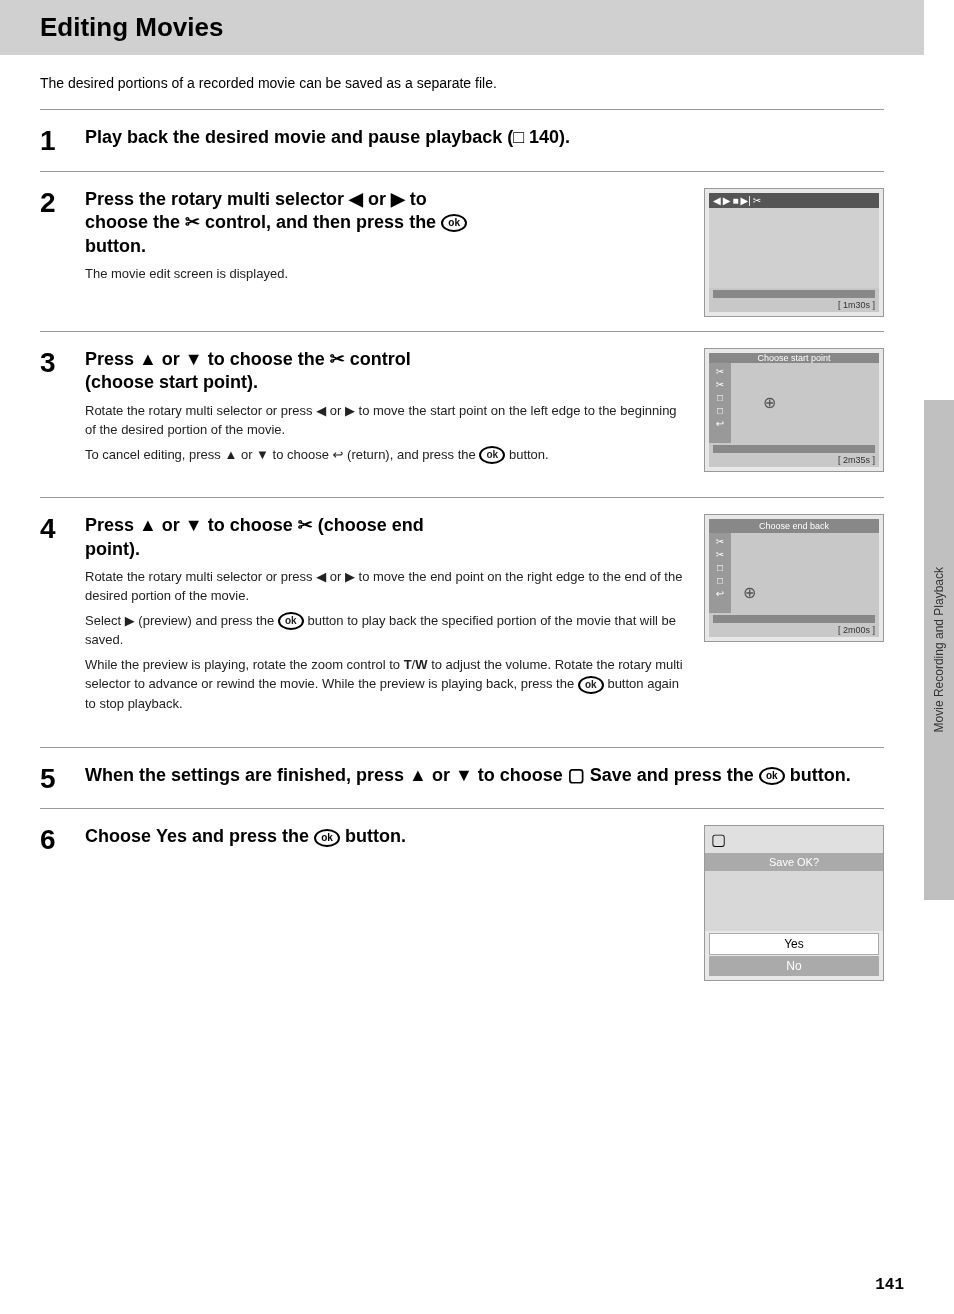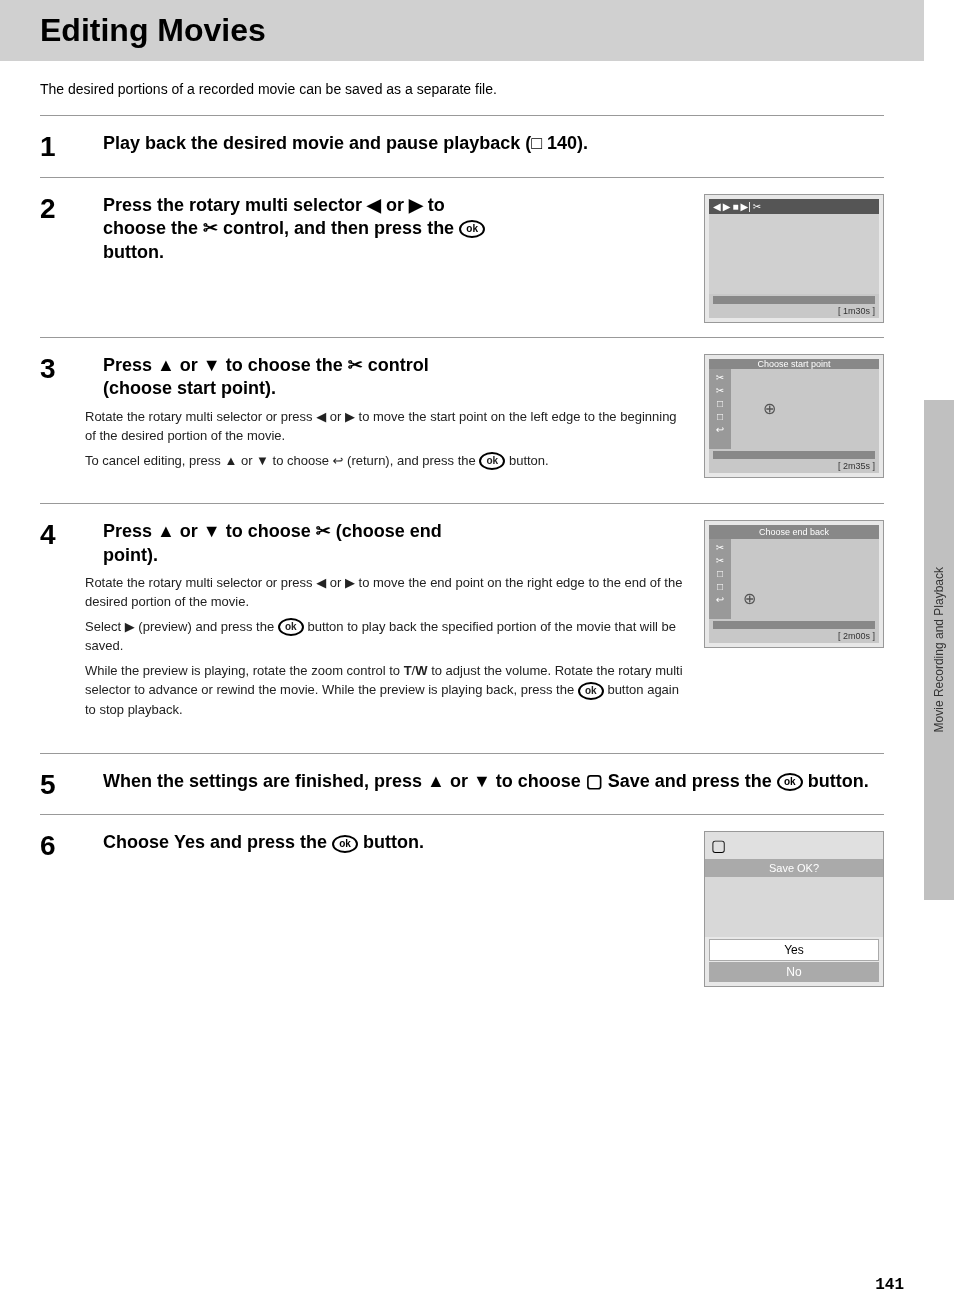--- a/index.html
+++ b/index.html
@@ -40,21 +40,21 @@
       padding: 30px 40px 40px 40px;
     }
 
     
     .title-section {
       background: #d0d0d0;
       margin: -30px -40px 20px -40px;
       padding: 12px 40px;
     }
     .page-title {
-      font-size: 32px;
+      font-size: 26px;
       font-weight: bold;
       color: #000;
     }
 
     .intro-text {
       font-size: 14px;
       margin-bottom: 18px;
       color: #000;
     }
 
@@ -79,21 +79,20 @@
       color: #000;
     }
     .step-content {
       flex: 1;
     }
     .step-heading {
       font-size: 18px;
       font-weight: bold;
       line-height: 1.3;
       margin-bottom: 6px;
-      margin-left: 18px;
     }
     .step-body {
       font-size: 13px;
       line-height: 1.5;
       color: #222;
     }
     .step-body p {
       margin-bottom: 5px;
     }
 
@@ -332,20 +331,23 @@
 
   <div class="step-with-image">
     <div class="step-left">
       <div class="step">
         <div class="step-number">2</div>
         <div class="step-content">
           <div class="step-heading">
             Press the rotary multi selector ◀ or ▶ to<br>
             choose the ✂ control, and then press the <span class="ok-circle">ok</span><br>
             button.
+          </div>
+          <div class="step-body">
+            <p>The movie edit screen is displayed.</p>
           </div>
         </div>
       </div>
     </div>
     <div class="step-right">
 
       <div class="camera-screen screen1">
         <div class="screen-inner">
           <div class="control-bar">
             <span class="ctrl-icon">◀</span>

